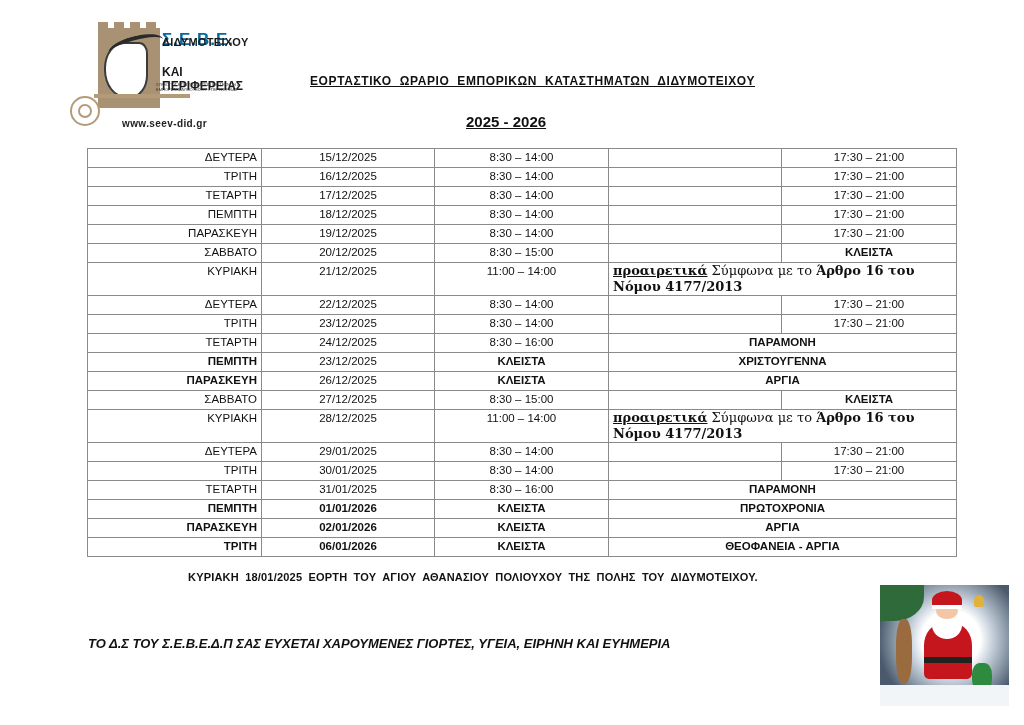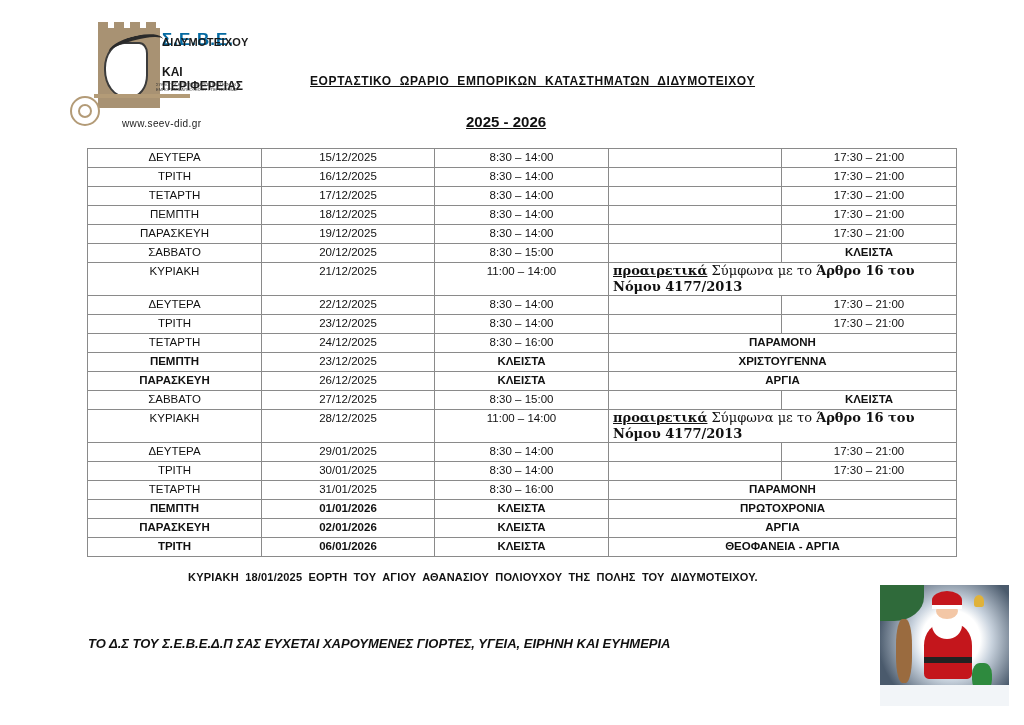--- a/index.html
+++ b/index.html
@@ -12,28 +12,28 @@
     background:repeating-linear-gradient(90deg,#a89273 0 10px,transparent 10px 16px); }
   .logo-face { position:absolute; left:40px; top:18px; width:40px; height:52px; background:#fff; border-radius:46% 20% 40% 50%; border:2px solid #3b3b3b; }
   .logo-helm { position:absolute; left:44px; top:12px; width:56px; height:16px; border-top:4px solid #2a2a2a; border-radius:60% 60% 0 0; transform:rotate(-14deg); }
   .logo-scroll { position:absolute; left:6px; top:72px; width:26px; height:26px; border-radius:50%; border:2px solid #b39b77; }
   .logo-scroll:after { content:""; position:absolute; left:6px; top:6px; width:10px; height:10px; border-radius:50%; border:2px solid #b39b77; }
   .logo-bar { position:absolute; left:30px; top:70px; width:96px; height:4px; background:#b39b77; }
   .logo-t1 { position:absolute; left:98px; top:6px; font-size:17px; font-weight:bold; letter-spacing:1px; color:#0369a1; }
   .logo-t2 { position:absolute; left:98px; top:12px; font-size:11px; font-weight:bold; color:#1a1a1a; letter-spacing:0.3px; }
   .logo-t3 { position:absolute; left:98px; top:41px; font-size:12px; font-weight:bold; color:#1a1a1a; }
   .logo-t4 { position:absolute; left:92px; top:58px; width:96px; font-size:4px; line-height:5px; color:#333; }
-  .logo-url { position:absolute; left:58px; top:94px; font-size:10px; font-weight:normal; color:#222; letter-spacing:0.4px; }
+  .logo-url { position:absolute; left:58px; top:94px; font-size:10px; font-weight:bold; color:#222; letter-spacing:0.4px; }
 
   .title { position:absolute; left:310px; top:74px; font-size:12px; font-weight:bold; text-decoration:underline; letter-spacing:0.6px; word-spacing:4px; }
   .year { position:absolute; left:466px; top:113px; font-size:15px; font-weight:bold; text-decoration:underline; }
 
   table.sched { position:absolute; left:87px; top:148px; border-collapse:collapse; width:869px; table-layout:fixed; font-size:11.5px; }
   table.sched td { border:1px solid #8a8a8a; padding:0 4px; height:18px; line-height:16px; text-align:center; vertical-align:top; white-space:nowrap; overflow:hidden; }
-  table.sched td.day { text-align:center; padding-right:4px; }
+  table.sched td.day { text-align:right; padding-right:4px; }
   table.sched tr.tall td { height:28px; }
   table.sched .b { font-weight:bold; }
   td.note { text-align:left !important; white-space:normal !important; font-family:"DejaVu Serif", serif; font-size:13px; line-height:14px; }
   td.note .opt { font-weight:bold; text-decoration:underline; }
   td.note .law { font-weight:bold; }
 
   .feast { position:absolute; left:188px; top:571px; font-size:11px; font-weight:bold; letter-spacing:0.2px; word-spacing:3px; }
   .greeting { position:absolute; left:88px; top:636px; font-size:13px; font-weight:bold; font-style:italic;text-align:right; }
 
   .santa { position:absolute; left:880px; top:585px; width:129px; height:121px; overflow:hidden; background:radial-gradient(circle at 55% 45%, #ffffff 0 30%, #c9d3de 42%, #4a5a6c 75%); }

